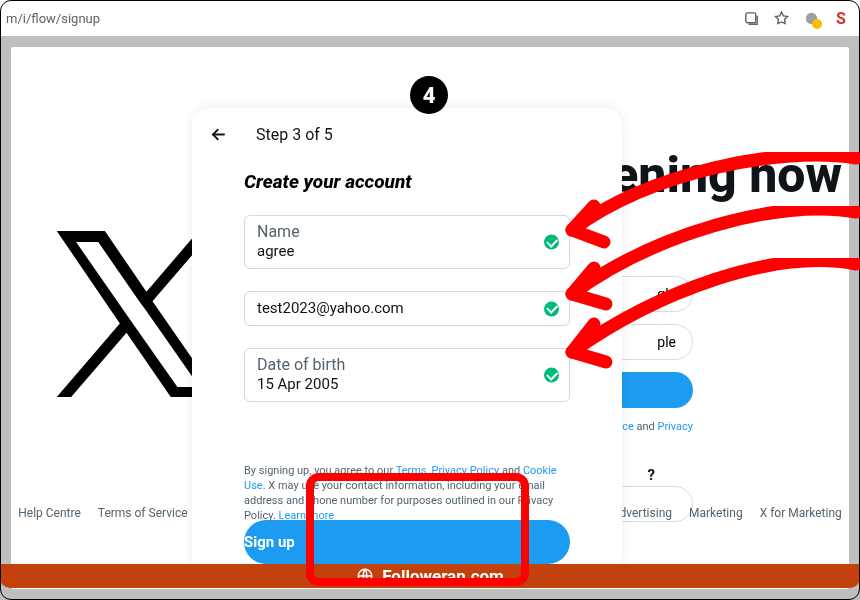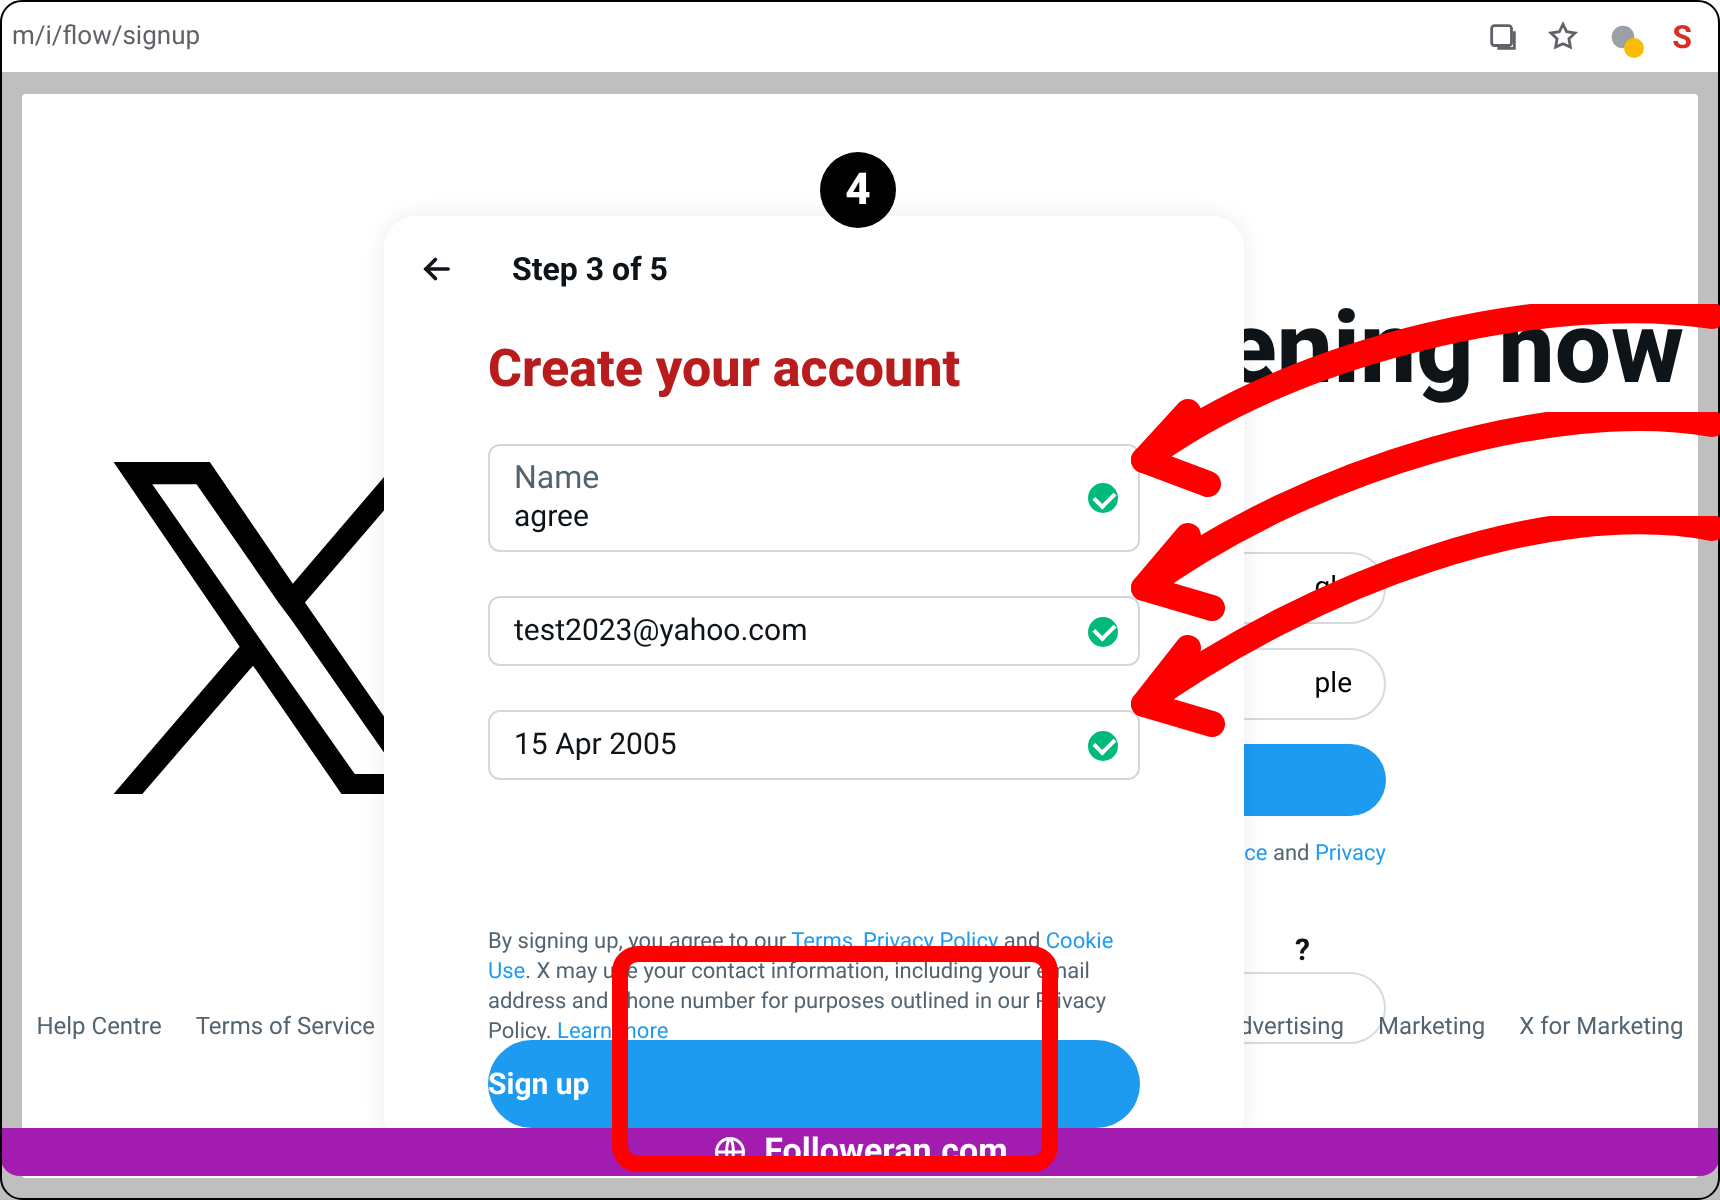--- a/index.html
+++ b/index.html
@@ -29,40 +29,40 @@
   .fine { font-size:11px; color:#536471; text-align:right; }
   .fine a { color:#1d9bf0; text-decoration:none; }
   .right-q { position:absolute; right:205px; top:430px; font-size:15px; font-weight:700; color:#0f1419; }
   .pill-outline { position:absolute; right:167px; top:450px; width:164px; height:36px; border-radius:20px; border:1px solid #d6dbe0; background:#fff; }
 
   .footer-links { position:absolute; left:18px; right:18px; bottom:49px; font-size:12px; color:#536471; display:flex; gap:17px; justify-content:center; flex-wrap:wrap; }
 
   .modal { position:absolute; left:192px; top:72px; width:430px; height:466px; background:#fff; border-radius:16px; box-shadow: 0 0 12px rgba(0,0,0,.08); padding: 14px 52px 18px 52px; }
   .modal-top { position:absolute; left:14px; top:14px; display:flex; align-items:center; gap:26px; }
   .back-btn { width:24px; height:24px; display:flex; align-items:center; justify-content:center; cursor:pointer; }
-  .step-ind { font-size:16px; font-weight:700; color:#0f1419; }
-  .modal-title { margin-top:48px; font-size:26px; font-weight:800; color:#b91c1c; }
+  .step-ind { font-size:16px; font-weight:400; color:#0f1419; }
+  .modal-title { margin-top:48px; font-size:19px; font-weight:800; color:#000000;font-style:italic; }
 
   .field { margin-top:22px; border:1px solid #cfd9de; border-radius:6px; padding:6px 12px 8px 12px; position:relative; }
   .field:first-of-type { margin-top:26px; }
   .field-label { font-size:16px; color:#536471; }
   .field-value { font-size:15px; color:#0f1419; margin-top:1px; }
   .field-check { position:absolute; right:10px; top:50%; transform:translateY(-50%); width:15px; height:15px; border-radius:50%; background:#00ba7c; display:flex; align-items:center; justify-content:center; }
   .field-check::after { content:""; width:5px; height:8px; border:solid #fff; border-width:0 2px 2px 0; transform: rotate(45deg) translateY(-1px); }
 
   .disclaimer { position:absolute; left:52px; right:52px; top:356px; font-size:11px; line-height:1.35; color:#536471; }
   .disclaimer a { color:#1d9bf0; text-decoration:none; }
 
   .signup-btn { position:absolute; left:52px; right:52px; top:412px; height:44px; border-radius:24px; background:#1d9bf0; color:#fff; font-size:15px; font-weight:700; display:flex; align-items:center; justify-content:flex-start; cursor:pointer; }
 
   .anno-badge { position:absolute; left:410px; top:40px; width:38px; height:38px; border-radius:50%; background:#000; color:#fff; display:flex; align-items:center; justify-content:center; font-size:22px; font-weight:800; z-index:50; }
   .anno-box { position:absolute; left:306px; top:437px; width:223px; height:113px; border:8px solid #ff0000; border-radius:13px; z-index:40; pointer-events:none; }
   .arrow { position:absolute; z-index:40; pointer-events:none; }
 
-  .watermark { position:absolute; left:0; right:0; bottom:12px; text-align:center; color:#fff; font-size:17px; font-weight:700; display:flex; align-items:center; justify-content:center; gap:8px; background:#a21caf; height:24px; border-bottom-left-radius:10px; border-bottom-right-radius:10px;}
+  .watermark { position:absolute; left:0; right:0; bottom:12px; text-align:center; color:#fff; font-size:17px; font-weight:700; display:flex; align-items:center; justify-content:center; gap:8px; background:#c2410c; height:24px; border-bottom-left-radius:10px; border-bottom-right-radius:10px;}
   .watermark .globe { width:18px; height:18px; }
 </style>
 </head>
 <body>
 
 <div class="browser-bar">
   <span class="url-frag">m/i/flow/signup</span>
   <div class="bar-icons">
     <span class="bar-icon">
         <svg viewBox="0 0 24 24" width="17" height="17" fill="none" stroke="#5f6368" stroke-width="2">
@@ -134,20 +134,21 @@
     <div class="field">
       <div class="field-label">Name</div>
       <div class="field-value">agree</div>
       <span class="field-check"></span>
     </div>
     <div class="field">
       <div class="field-value">test2023@yahoo.com</div>
       <span class="field-check"></span>
     </div>
     <div class="field">
+      <div class="field-label">Date of birth</div>
       <div class="field-value">15 Apr 2005</div>
       <span class="field-check"></span>
     </div>
 
     <div class="disclaimer">
       <span>By signing up, you agree to our </span><a>Terms</a><span>, </span><a>Privacy Policy</a><span> and </span><a>Cookie Use</a><span>. X may use your contact information, including your email address and phone number for purposes outlined in our Privacy Policy. </span><a>Learn more</a>
     </div>
 
     <div class="signup-btn">
       <span>Sign up</span>

